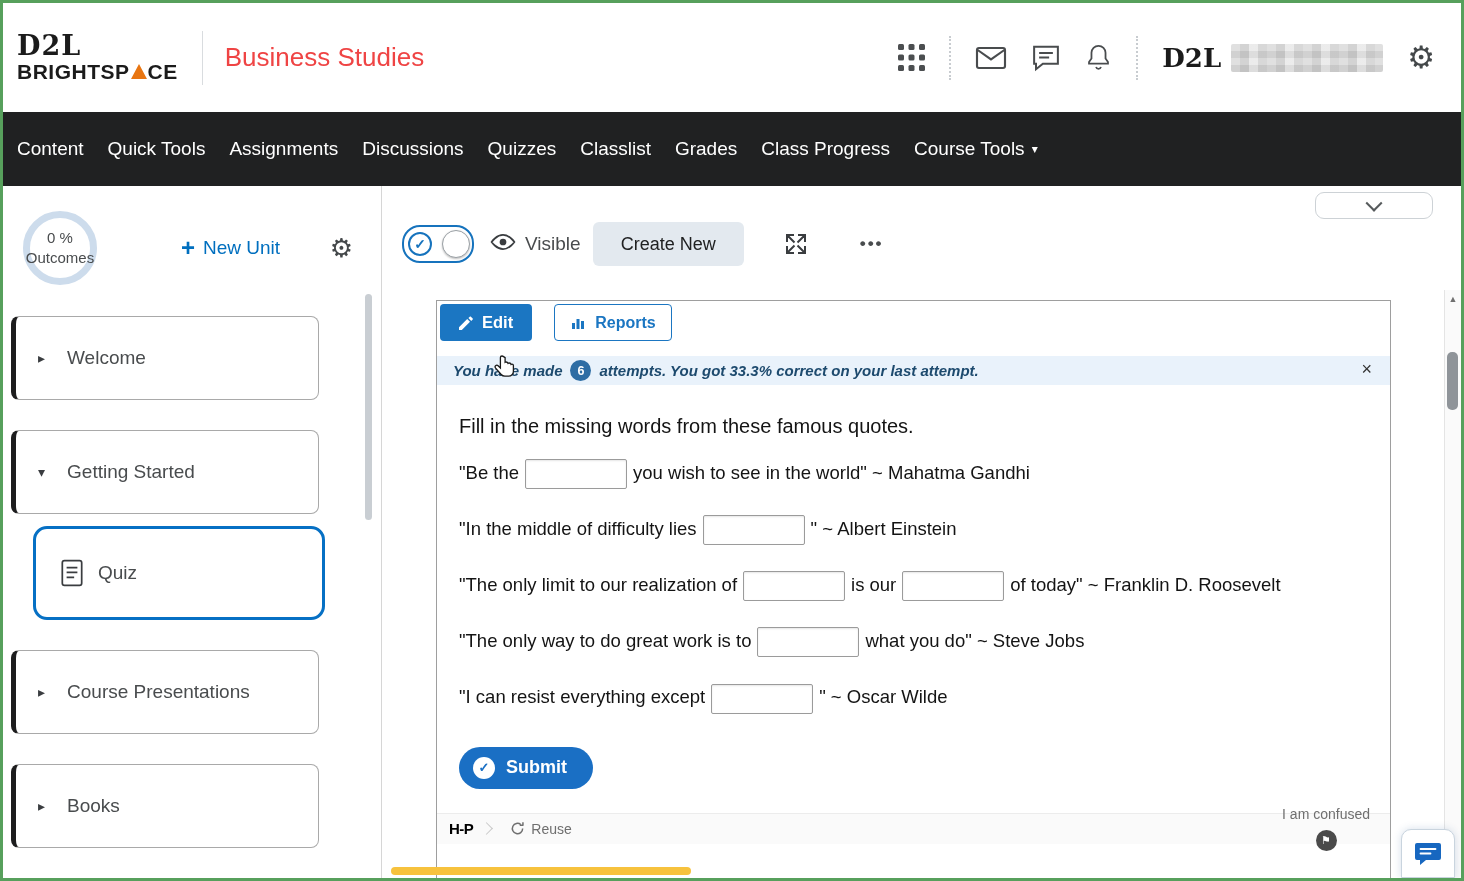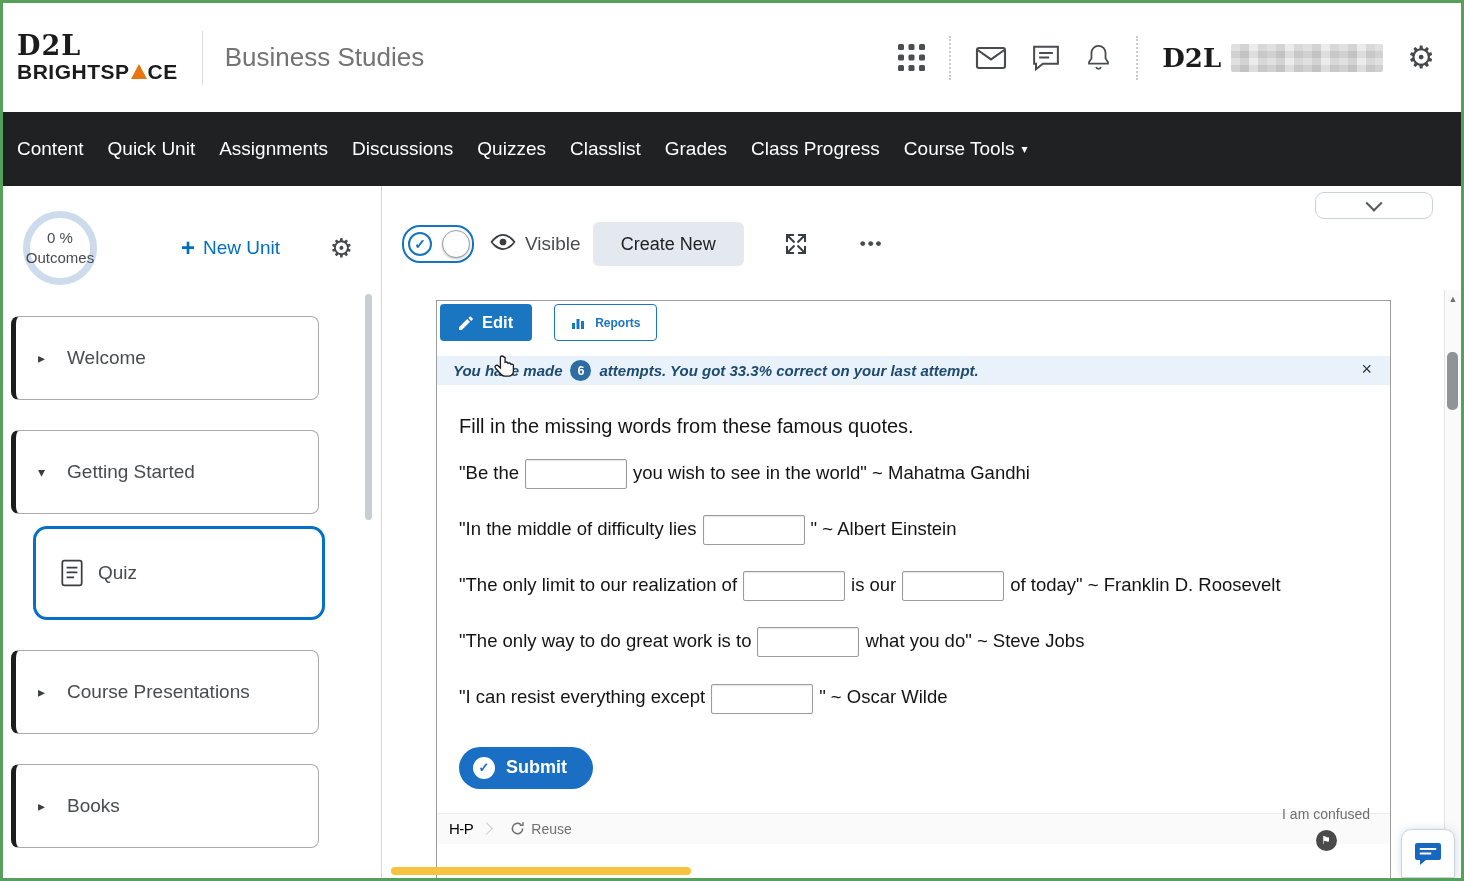--- a/index.html
+++ b/index.html
@@ -8,21 +8,21 @@
     background:#fff;display:flex;flex-direction:column;overflow:hidden;
     font-family:"Liberation Sans",sans-serif;color:#494c4e;
   }
   
   .topbar{height:109px;flex:0 0 109px;display:flex;align-items:center;padding:0 26px 0 14px;background:#fff;}
   .brand{display:flex;flex-direction:column;line-height:1.05;}
   .brand-d2l{font-family:"DejaVu Serif",serif;font-weight:bold;font-size:27px;color:#1b1b1b;letter-spacing:1px;}
   .brand-bs{font-size:21px;font-weight:800;color:#1b1b1b;letter-spacing:.5px;display:flex;align-items:baseline;}
   .brand-tri{width:0;height:0;border-left:8px solid transparent;border-right:8px solid transparent;border-bottom:15px solid #e87511;margin:0 1px;align-self:center;}
   .vdiv{width:1px;height:54px;background:#d9dcdf;margin:0 22px 0 24px;}
-  .course-title{font-size:26px;font-weight:400;color:#737373;margin:0;}
+  .course-title{font-size:26px;font-weight:400;color:#ef4444;margin:0;}
   .hdr-right{margin-left:auto;display:flex;align-items:center;gap:24px;}
   .icon-btn{background:none;border:none;padding:0;cursor:pointer;display:flex;align-items:center;justify-content:center;}
   .dotdiv{width:0;height:44px;border-left:2px dotted #c8ccd0;}
   .acct{display:flex;align-items:center;gap:10px;}
   .acct-d2l{font-family:"DejaVu Serif",serif;font-weight:bold;font-size:26px;color:#1b1b1b;}
   .blur-name{width:152px;height:28px;border-radius:2px;
     background:
       repeating-linear-gradient(0deg, rgba(0,0,0,0.05) 0 7px, rgba(255,255,255,0.12) 7px 14px),
       repeating-linear-gradient(90deg,#dcdcdc 0 9px,#cdcdcd 9px 18px,#e9e9e9 18px 27px,#d3d3d3 27px 36px);}
   .gear-glyph{font-size:31px;color:#44484a;line-height:1;}
@@ -59,32 +59,32 @@
   .eye{margin-left:16px;}
   .visible-label{margin-left:9px;font-size:19px;color:#494c4e;}
   .btn-primary{margin-left:auto;height:44px;padding:0 30px;background:#0a70bf;color:#fff;border:none;border-radius:6px;font-size:18px;font-family:inherit;cursor:pointer;}
   .btn-light{margin-left:12px;height:44px;padding:0 28px;background:#e3e9ef;color:#202122;border:none;border-radius:6px;font-size:18px;font-family:inherit;cursor:pointer;}
   .expand-btn{margin-left:40px;}
   .dots-btn{margin-left:46px;font-size:17px;font-weight:bold;color:#494c4e;letter-spacing:2px;background:none;border:none;cursor:pointer;}
   
   .frame{margin:34px 70px 0 54px;border:1px solid #9e9e9e;background:#fff;height:640px;display:flex;flex-direction:column;}
   .frame-tabs{display:flex;align-items:center;gap:22px;padding:3px;}
   .edit-btn{height:37px;padding:0 19px;background:#1b76c2;color:#fff;border:none;border-radius:4px;font-size:16.5px;font-weight:600;display:flex;align-items:center;gap:9px;cursor:pointer;font-family:inherit;}
-  .reports-btn{height:37px;padding:0 15px;background:#fff;color:#1b76c2;border:1.5px solid #1b76c2;border-radius:4px;font-size:12px;font-weight:600;display:flex;align-items:center;gap:9px;cursor:pointer;font-family:inherit;}
+  .reports-btn{height:37px;padding:0 15px;background:#fff;color:#1b76c2;border:1.5px solid #1b76c2;border-radius:4px;font-size:16px;font-weight:600;display:flex;align-items:center;gap:9px;cursor:pointer;font-family:inherit;}
   .notice{margin-top:12px;background:#e9f2fb;padding:4px 40px 4px 16px;display:flex;align-items:center;gap:8px;font-size:15px;font-style:italic;font-weight:bold;color:#1d4a6e;position:relative;}
   .count-badge{width:21px;height:21px;border-radius:50%;background:#2e6da4;color:#fff;font-size:12.5px;font-style:normal;display:flex;align-items:center;justify-content:center;flex:0 0 21px;}
   .notice-close{position:absolute;right:12px;top:3px;background:none;border:none;font-size:18px;color:#333;cursor:pointer;font-style:normal;line-height:1;}
   .quiz{padding:6px 22px 0 22px;}
   .quiz-title{font-size:20px;font-weight:400;color:#141414;margin:24px 0 20px;}
   .qrow{margin-bottom:25px;font-size:18.5px;color:#141414;line-height:30px;}
   .blank{display:inline-block;width:96px;height:26px;border:1px solid #9b9b9b;border-radius:2px;margin:0 6px;vertical-align:middle;box-shadow:inset 0 1px 2px rgba(0,0,0,.1);font-family:inherit;}
   .submit{margin:8px 0 24px;display:inline-flex;align-items:center;gap:11px;background:#1a6fc4;color:#fff;border:none;border-radius:22px;height:42px;padding:0 26px 0 14px;font-size:18px;font-weight:bold;cursor:pointer;font-family:inherit;}
   .sub-check{width:22px;height:22px;border-radius:50%;background:#fff;color:#1a6fc4;display:flex;align-items:center;justify-content:center;font-size:13px;font-weight:bold;}
   .frame-footer{border-top:1px solid #ececec;background:#fafafa;height:30px;display:flex;align-items:center;padding:0 14px 0 12px;gap:9px;color:#6f6f6f;font-size:14px;}
-  .h5p-logo{font-weight:400;color:#000;font-size:15px;letter-spacing:-.5px;}
+  .h5p-logo{font-weight:700;color:#000;font-size:15px;letter-spacing:-.5px;}
   .crumb-sep{width:8px;height:8px;border-top:1px solid #c9c9c9;border-right:1px solid #c9c9c9;transform:rotate(45deg);margin:0 4px 0 0;}
   .reuse-btn{display:flex;align-items:center;gap:6px;background:none;border:none;color:#6f6f6f;font-size:14px;cursor:pointer;font-family:inherit;}
   .ff-spacer{flex:1;}
   .confused-btn{display:flex;align-items:center;gap:8px;background:none;border:none;color:#6f6f6f;font-size:14px;cursor:pointer;font-family:inherit;flex-direction:column;}
   .flag-circle{width:21px;height:21px;border-radius:50%;background:#4a4a4a;color:#fff;font-size:11px;display:flex;align-items:center;justify-content:center;}
   
   .vscroll{position:absolute;top:104px;right:0;bottom:0;width:16px;background:#fafafa;border-left:1px solid #e4e4e4;}
   .vscroll .arrow{display:block;text-align:center;font-size:9px;color:#6f6f6f;padding-top:4px;}
   .vscroll .thumb{position:absolute;top:62px;left:2px;width:11px;height:58px;background:#8f9499;border-radius:5px;}
   .hscroll-thumb{position:absolute;bottom:3px;left:9px;width:300px;height:8px;background:#f7c23d;border-radius:4px;cursor:pointer;}
@@ -152,21 +152,21 @@
         <span class="gear-glyph">⚙</span>
       </button>
     </div>
   </header>
 
   <nav class="navbar">
     <button class="nav-item">
         <span>Content</span>
       </button>
     <button class="nav-item">
-        <span>Quick Unit</span>
+        <span>Quick Tools</span>
       </button>
     <button class="nav-item">
         <span>Assignments</span>
       </button>
     <button class="nav-item">
         <span>Discussions</span>
       </button>
     <button class="nav-item">
         <span>Quizzes</span>
       </button>

